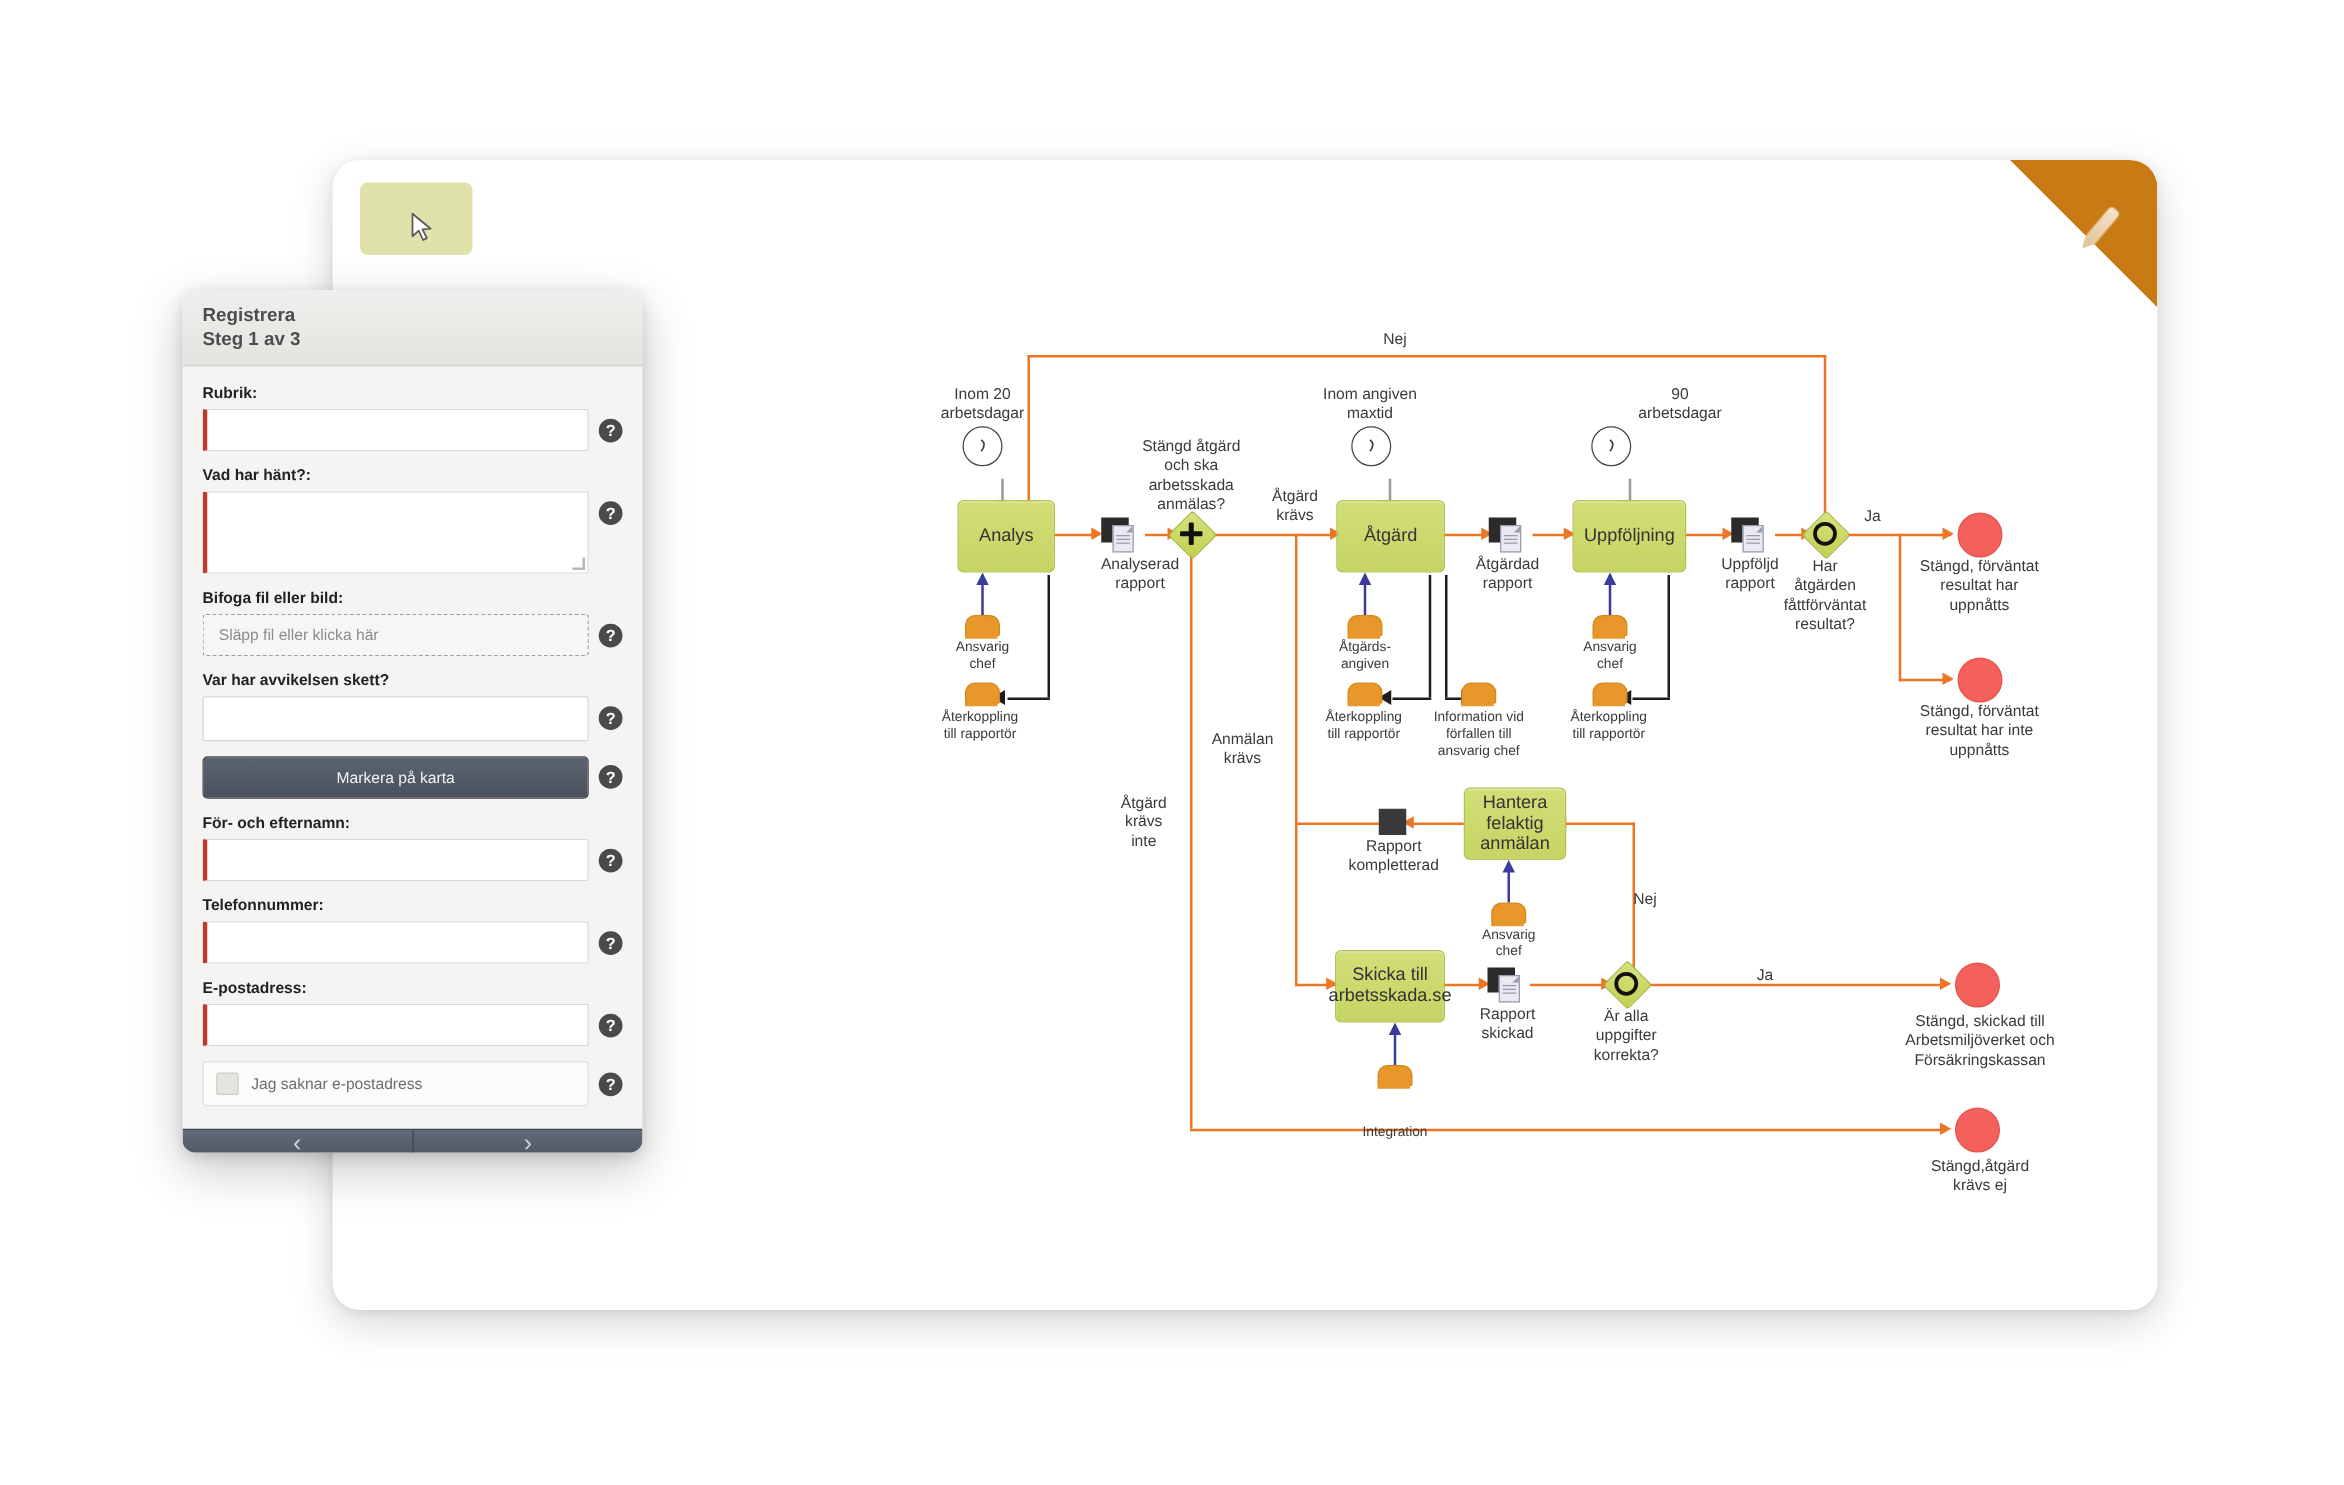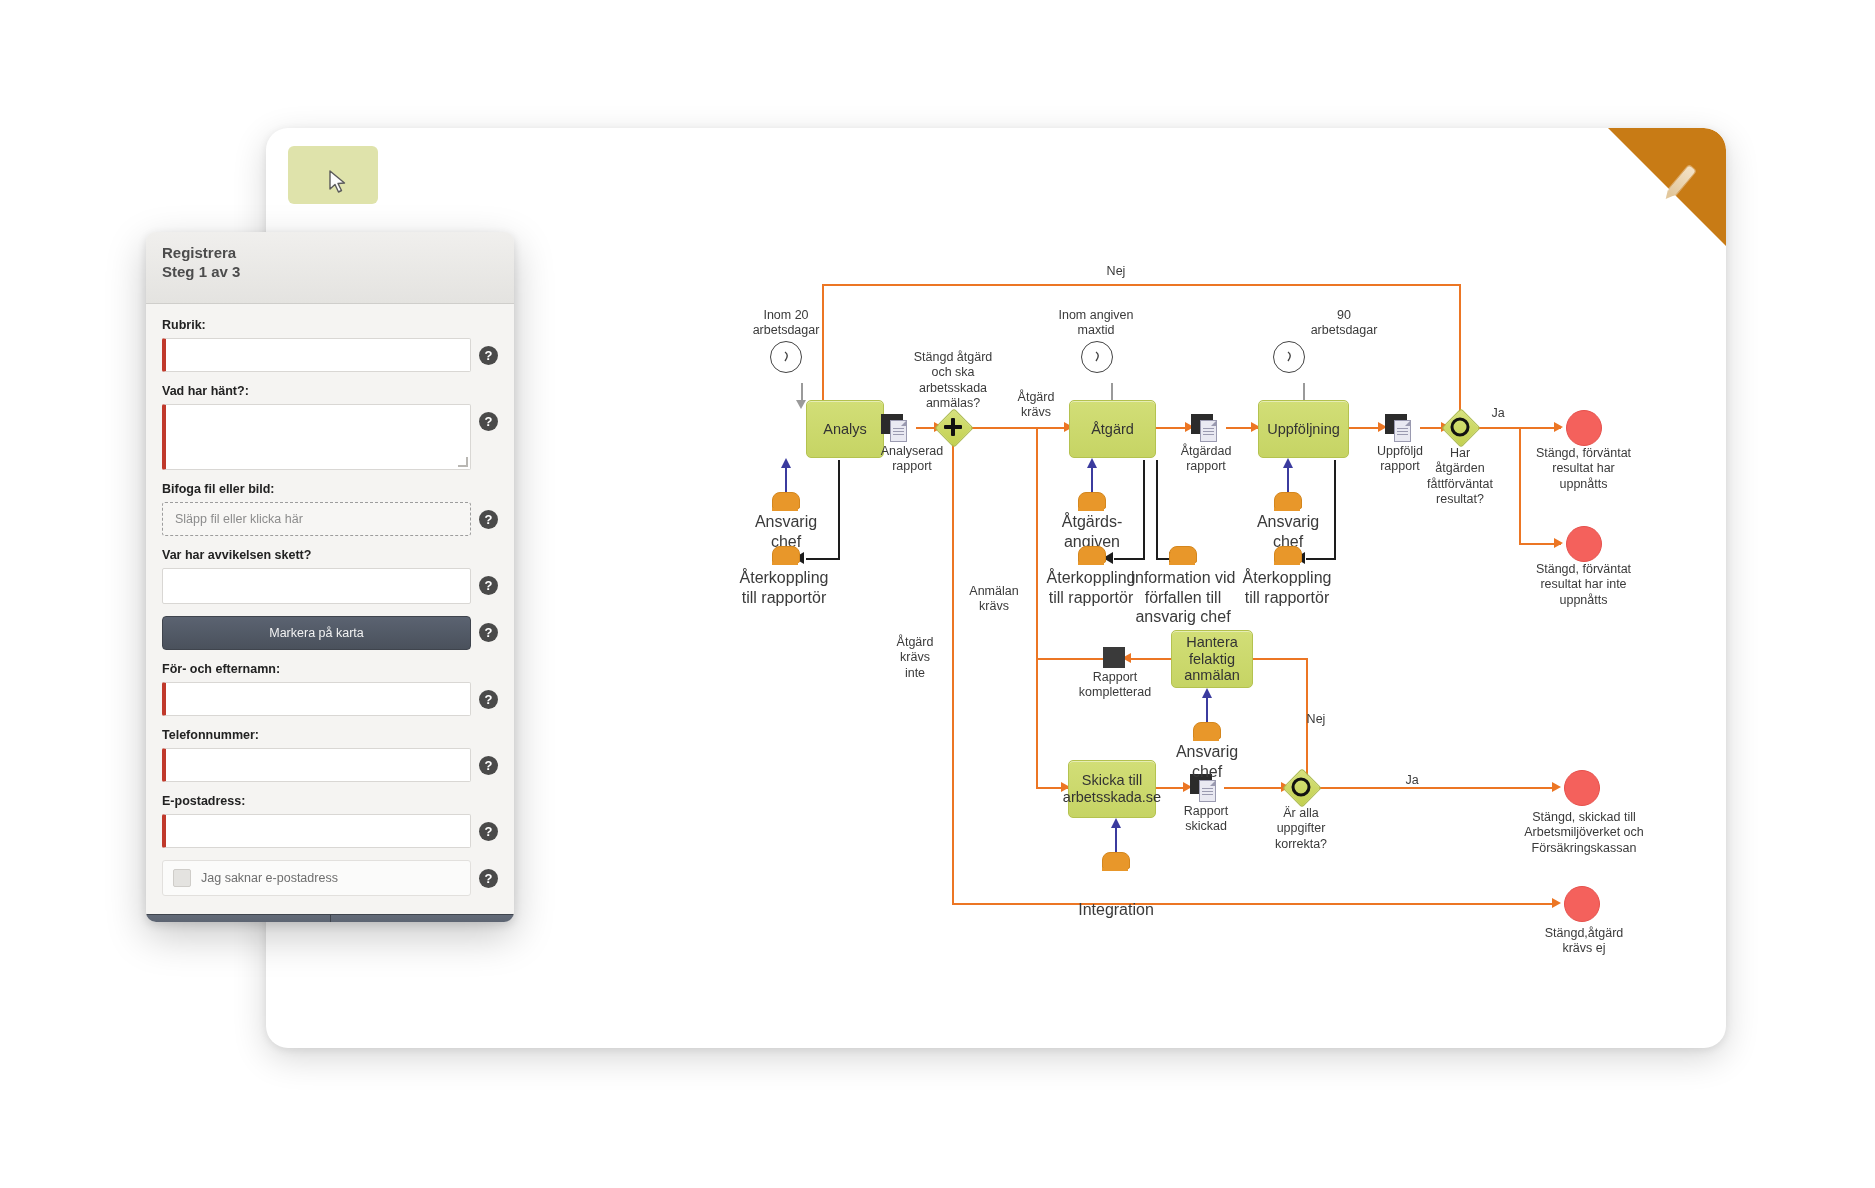--- a/index.html
+++ b/index.html
@@ -106,21 +106,21 @@
   .lane .cap{
     position:absolute;left:0;top:0;width:26px;height:15px;
     background:#e8972a;border-radius:8px 8px 2px 2px;border:1px solid #d4861d;
   }
   .lane .base{position:absolute;left:0;top:16px;width:26px;height:3px;background:#e8972a;}
 
   .lbl{
     position:absolute;text-align:center;color:#3a3a3a;
     font-size:12.5px;line-height:1.22;white-space:pre-line;
   }
-  .lbl.sm{font-size:16px;}
+  .lbl.sm{font-size:11px;}
 
   
   .ln{position:absolute;background:#ec7624;}
   .lnh{height:2px;}
   .lnv{width:2px;}
   .ln.blk{background:#1d1d1d;}
   .ln.gry{background:#9a9a9a;}
   .ln.blu{background:#3b3b9e;}
   .ar{position:absolute;width:0;height:0;}
   .ar-r{border-left:9px solid #ec7624;border-top:5.5px solid transparent;border-bottom:5.5px solid transparent;}
@@ -135,21 +135,21 @@
   .form-panel{
     position:absolute;left:146px;top:232px;width:368px;height:690px;
     background:#f5f4f2;border-radius:10px;
     box-shadow:0 14px 40px rgba(0,0,0,.22), 0 3px 10px rgba(0,0,0,.12);
     overflow:hidden;
     display:flex;flex-direction:column;
   }
   .form-head{
     background:linear-gradient(#f0efed,#e4e3e0);
     border-bottom:1px solid #cfcecb;
-    padding:12px 16px 21px 16px;
+    padding:12px 16px 10px 16px;
   }
   .form-head div{
     font-size:15px;font-weight:bold;color:#4c4c4c;line-height:1.25;
   }
   .form-body{flex:1;padding:14px 16px 6px 16px;}
   .f-label{
     font-size:12.5px;font-weight:bold;color:#222;margin:0 0 6px 0;
   }
   .f-row{display:flex;align-items:flex-start;gap:8px;margin-bottom:12px;}
   .f-ctrl{flex:1;}
@@ -331,21 +331,21 @@
     <div class="node" style="left:1007px;top:213px;">
       <div class="timer">
         <svg class="timer-hand" viewBox="0 0 12 12">
             <path d="M5 1 C8 3 8 6 5 10" stroke="#444" stroke-width="1.4" fill="none"></path>
           </svg>
       </div>
     </div>
     <div class="lbl" style="left:1028px;top:180px;width:100px;">90
 arbetsdagar</div>
 
-    <div class="node task" style="left:500px;top:272px;width:76px;height:56px;margin-left:40px;">
+    <div class="node task" style="left:500px;top:272px;width:76px;height:56px;">
       <span>Analys</span>
     </div>
     <div class="node task" style="left:803px;top:272px;width:85px;height:56px;">
       <span>Åtgärd</span>
     </div>
     <div class="node task" style="left:992px;top:272px;width:89px;height:56px;">
       <span>Uppföljning</span>
     </div>
     <div class="node task" style="left:905px;top:502px;width:80px;height:56px;">
       <span>Hantera

